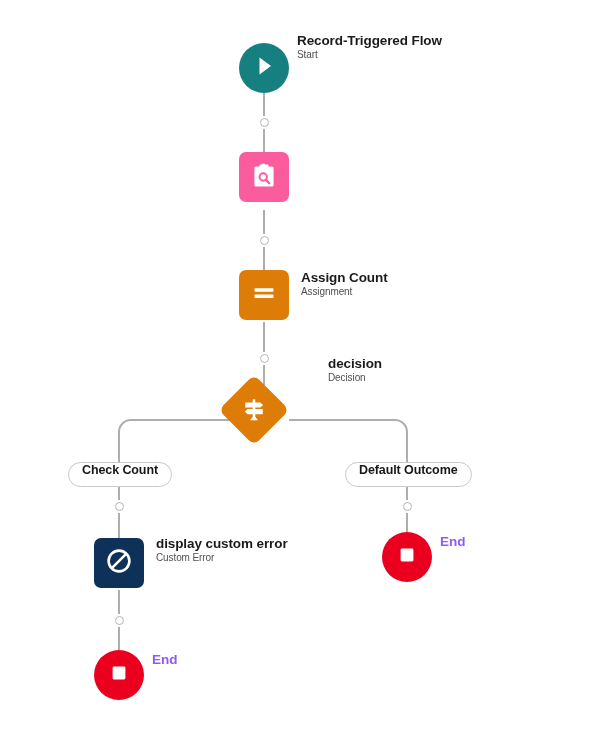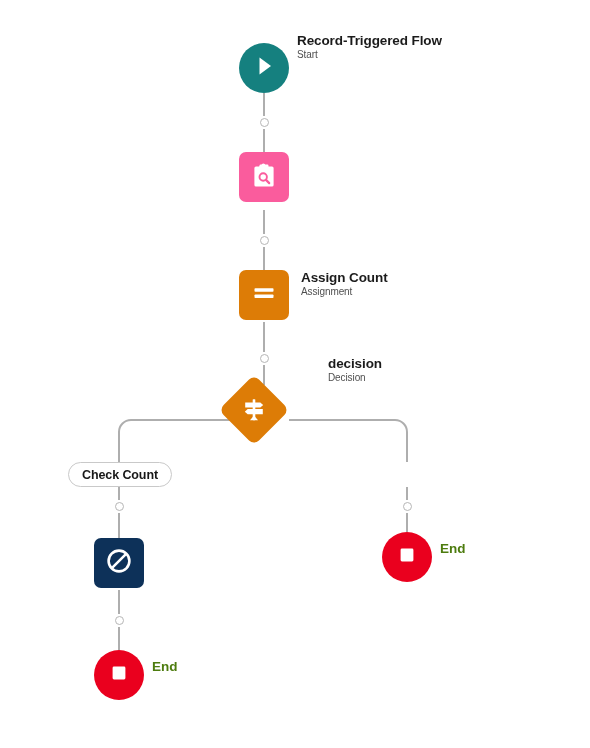--- a/index.html
+++ b/index.html
@@ -70,31 +70,30 @@
   }
   .label-sub {
     font-size: 10px;
     font-weight: normal;
     color: #4f4f4f;
     letter-spacing: -0.1px;
   }
   .label-end {
     font-size: 13.5px;
     font-weight: bold;
-    color: #4d7c0f;
-    margin-top: 7px;
+    color: #8b5cf6;
   }
 
   
   .branch-pill {
     position: absolute;
     height: 25px;
     padding: 0 13px;
     display: flex;
-    align-items: center;
+    align-items: flex-start;
     justify-content: center;
     background: #ffffff;
     border: 1px solid #c9c9c9;
     border-radius: 13px;
     font-size: 12.5px;
     font-weight: bold;
     color: #181818;
     white-space: nowrap;
     letter-spacing: -0.1px;
   }
@@ -202,31 +201,38 @@
     </div>
   </div>
   <div class="node-label" style="left:296px; top:356px;margin-left:32px;">
     <div class="label-title">decision</div>
     <div class="label-sub">Decision</div>
   </div>
 
   <div class="branch-pill" style="left:68px; top:462px;">
     <span>Check Count</span>
   </div>
+  <div class="branch-pill" style="left:345px; top:462px;">
+    <span>Default Outcome</span>
+  </div>
 
   <div class="node" style="left:94px; top:538px;">
     <div class="node-shape shape-rounded" style="background:#0d3159;">
       <span>
         <svg width="32" height="32" viewBox="0 0 32 32">
           <circle cx="16" cy="16" r="10.4" fill="none" stroke="#ffffff" stroke-width="2.6"></circle>
           <line x1="9.1" y1="22.9" x2="22.9" y2="9.1" stroke="#ffffff" stroke-width="2.6" stroke-linecap="round"></line>
         </svg>
       </span>
     </div>
   </div>
+  <div class="node-label" style="left:156px; top:536px;">
+    <div class="label-title">display custom error</div>
+    <div class="label-sub">Custom Error</div>
+  </div>
 
   <div class="node" style="left:94px; top:650px;">
     <div class="node-shape shape-circle" style="background:#ea001e;">
       <span>
         <svg width="26" height="26" viewBox="0 0 26 26">
           <rect x="6.6" y="6.6" width="12.8" height="12.8" rx="1.4" fill="#ffffff"></rect>
         </svg>
       </span>
     </div>
   </div>

